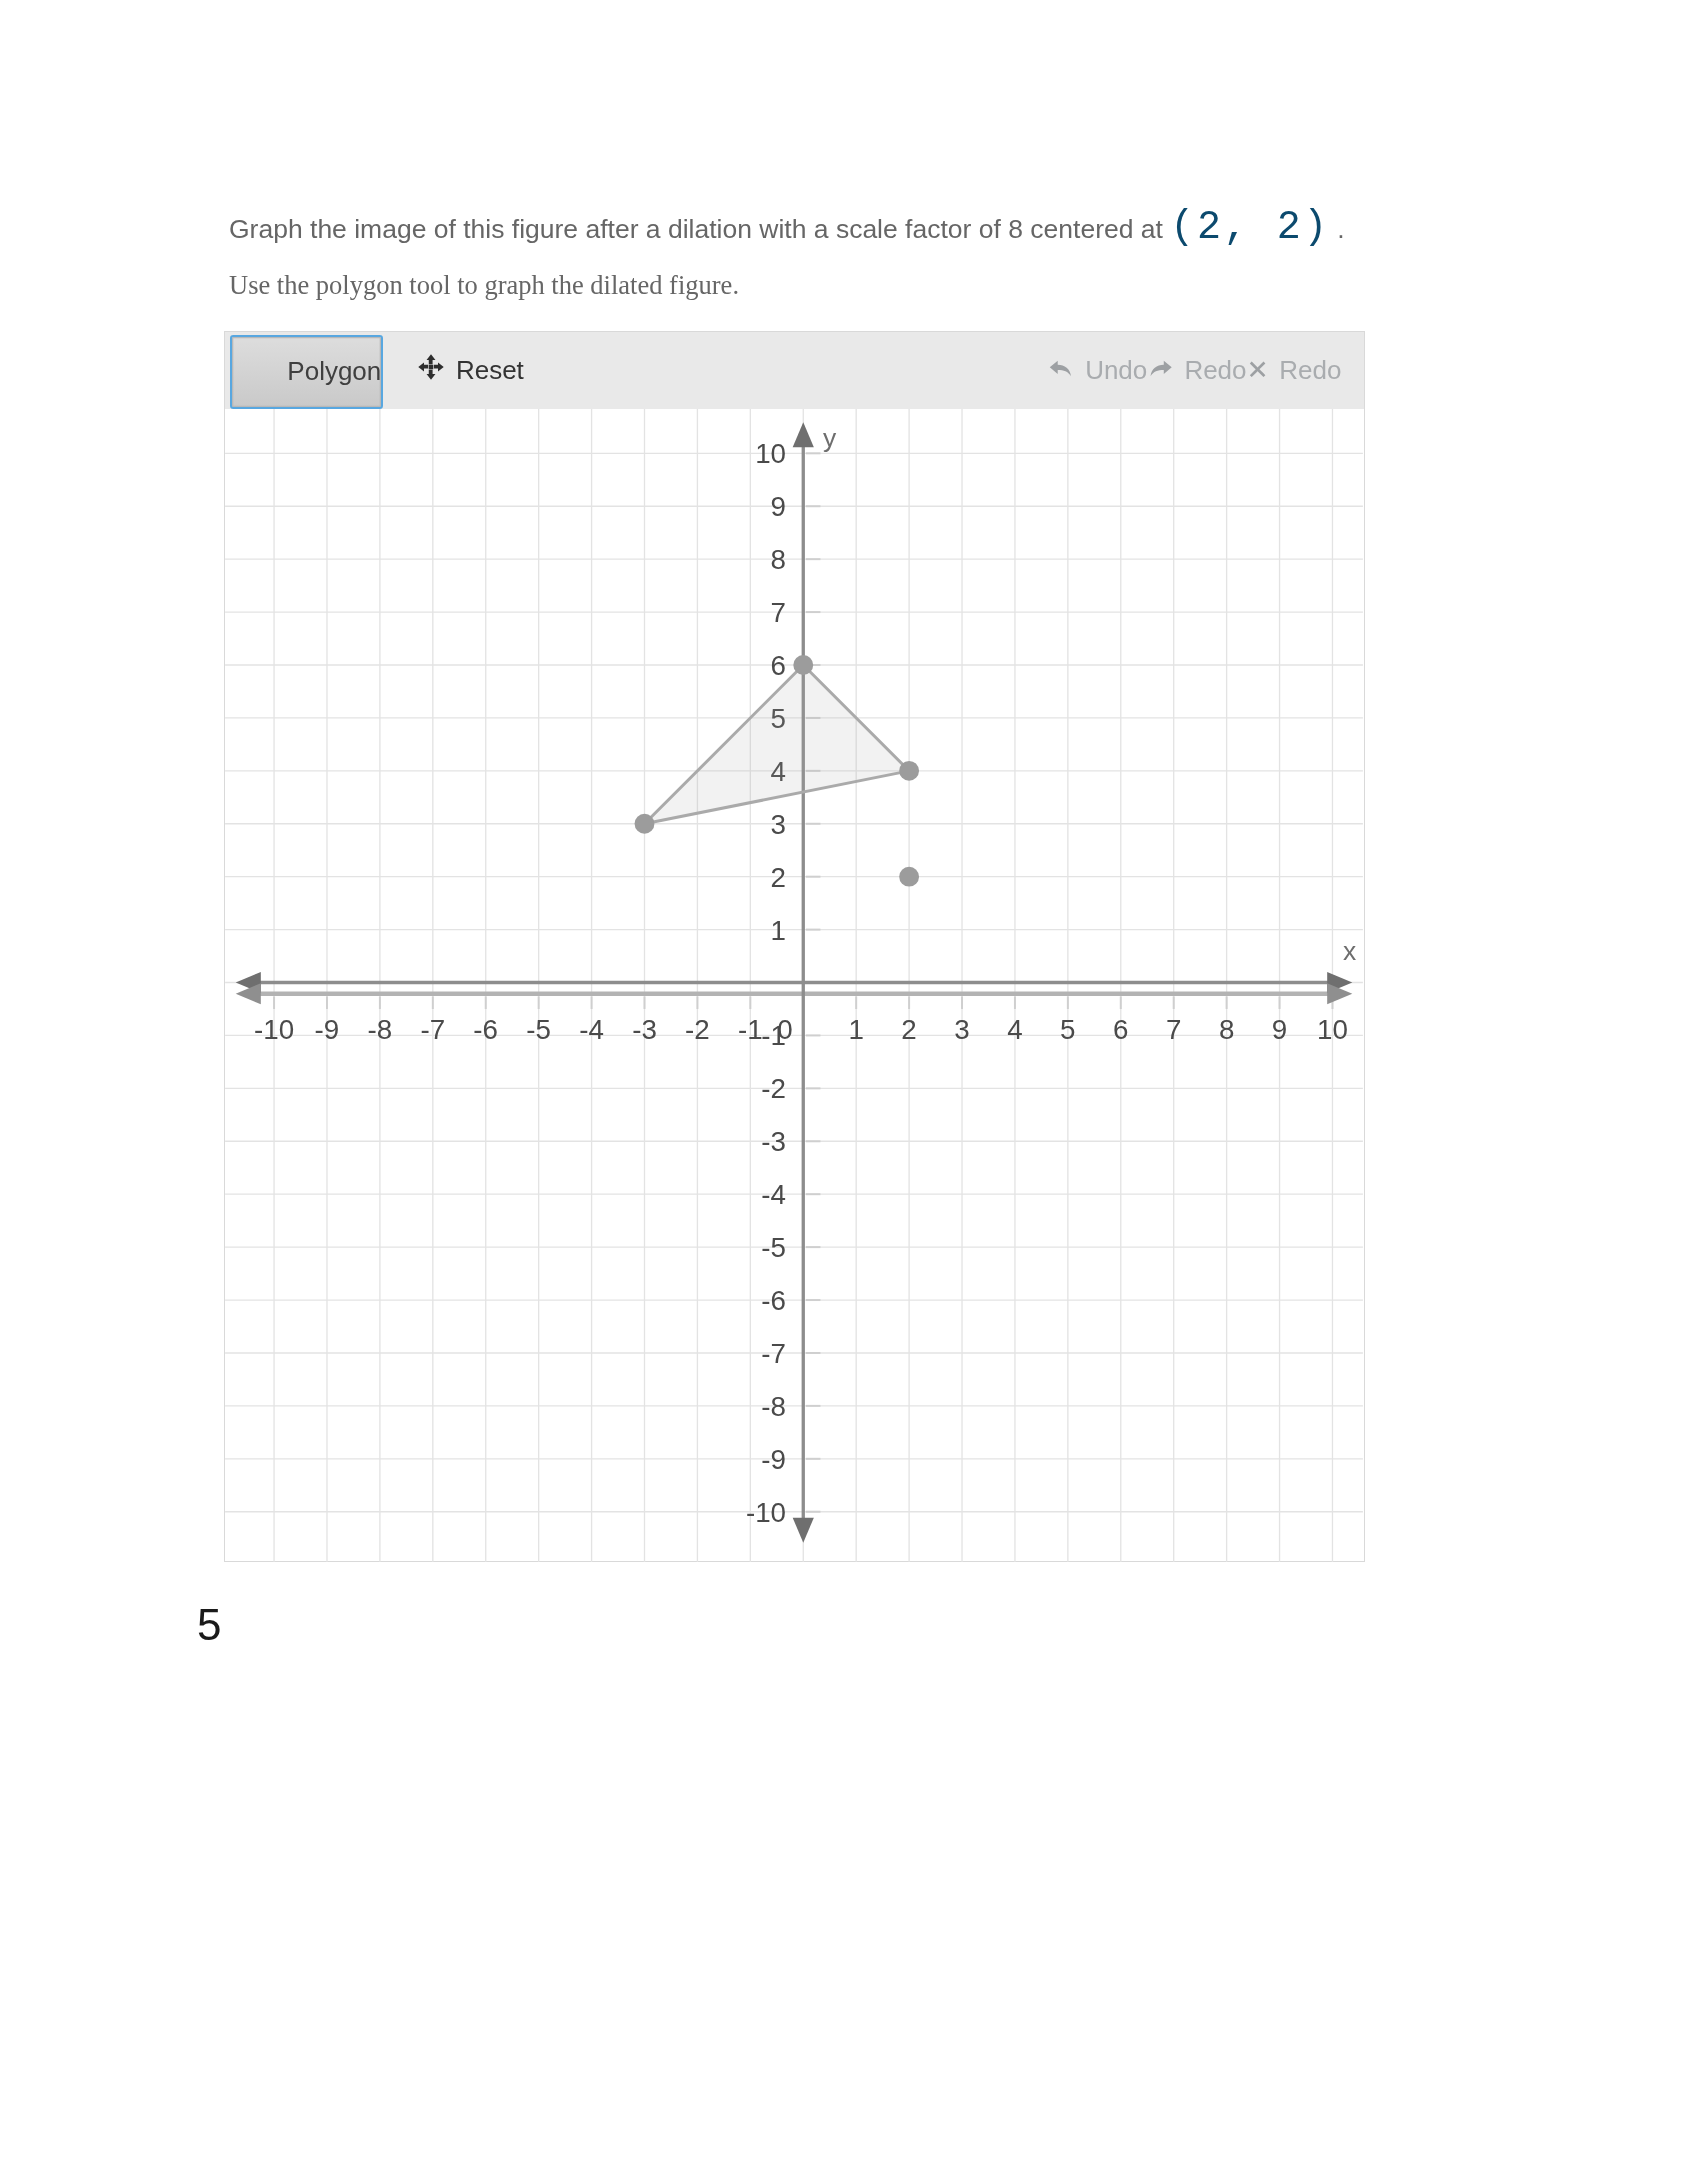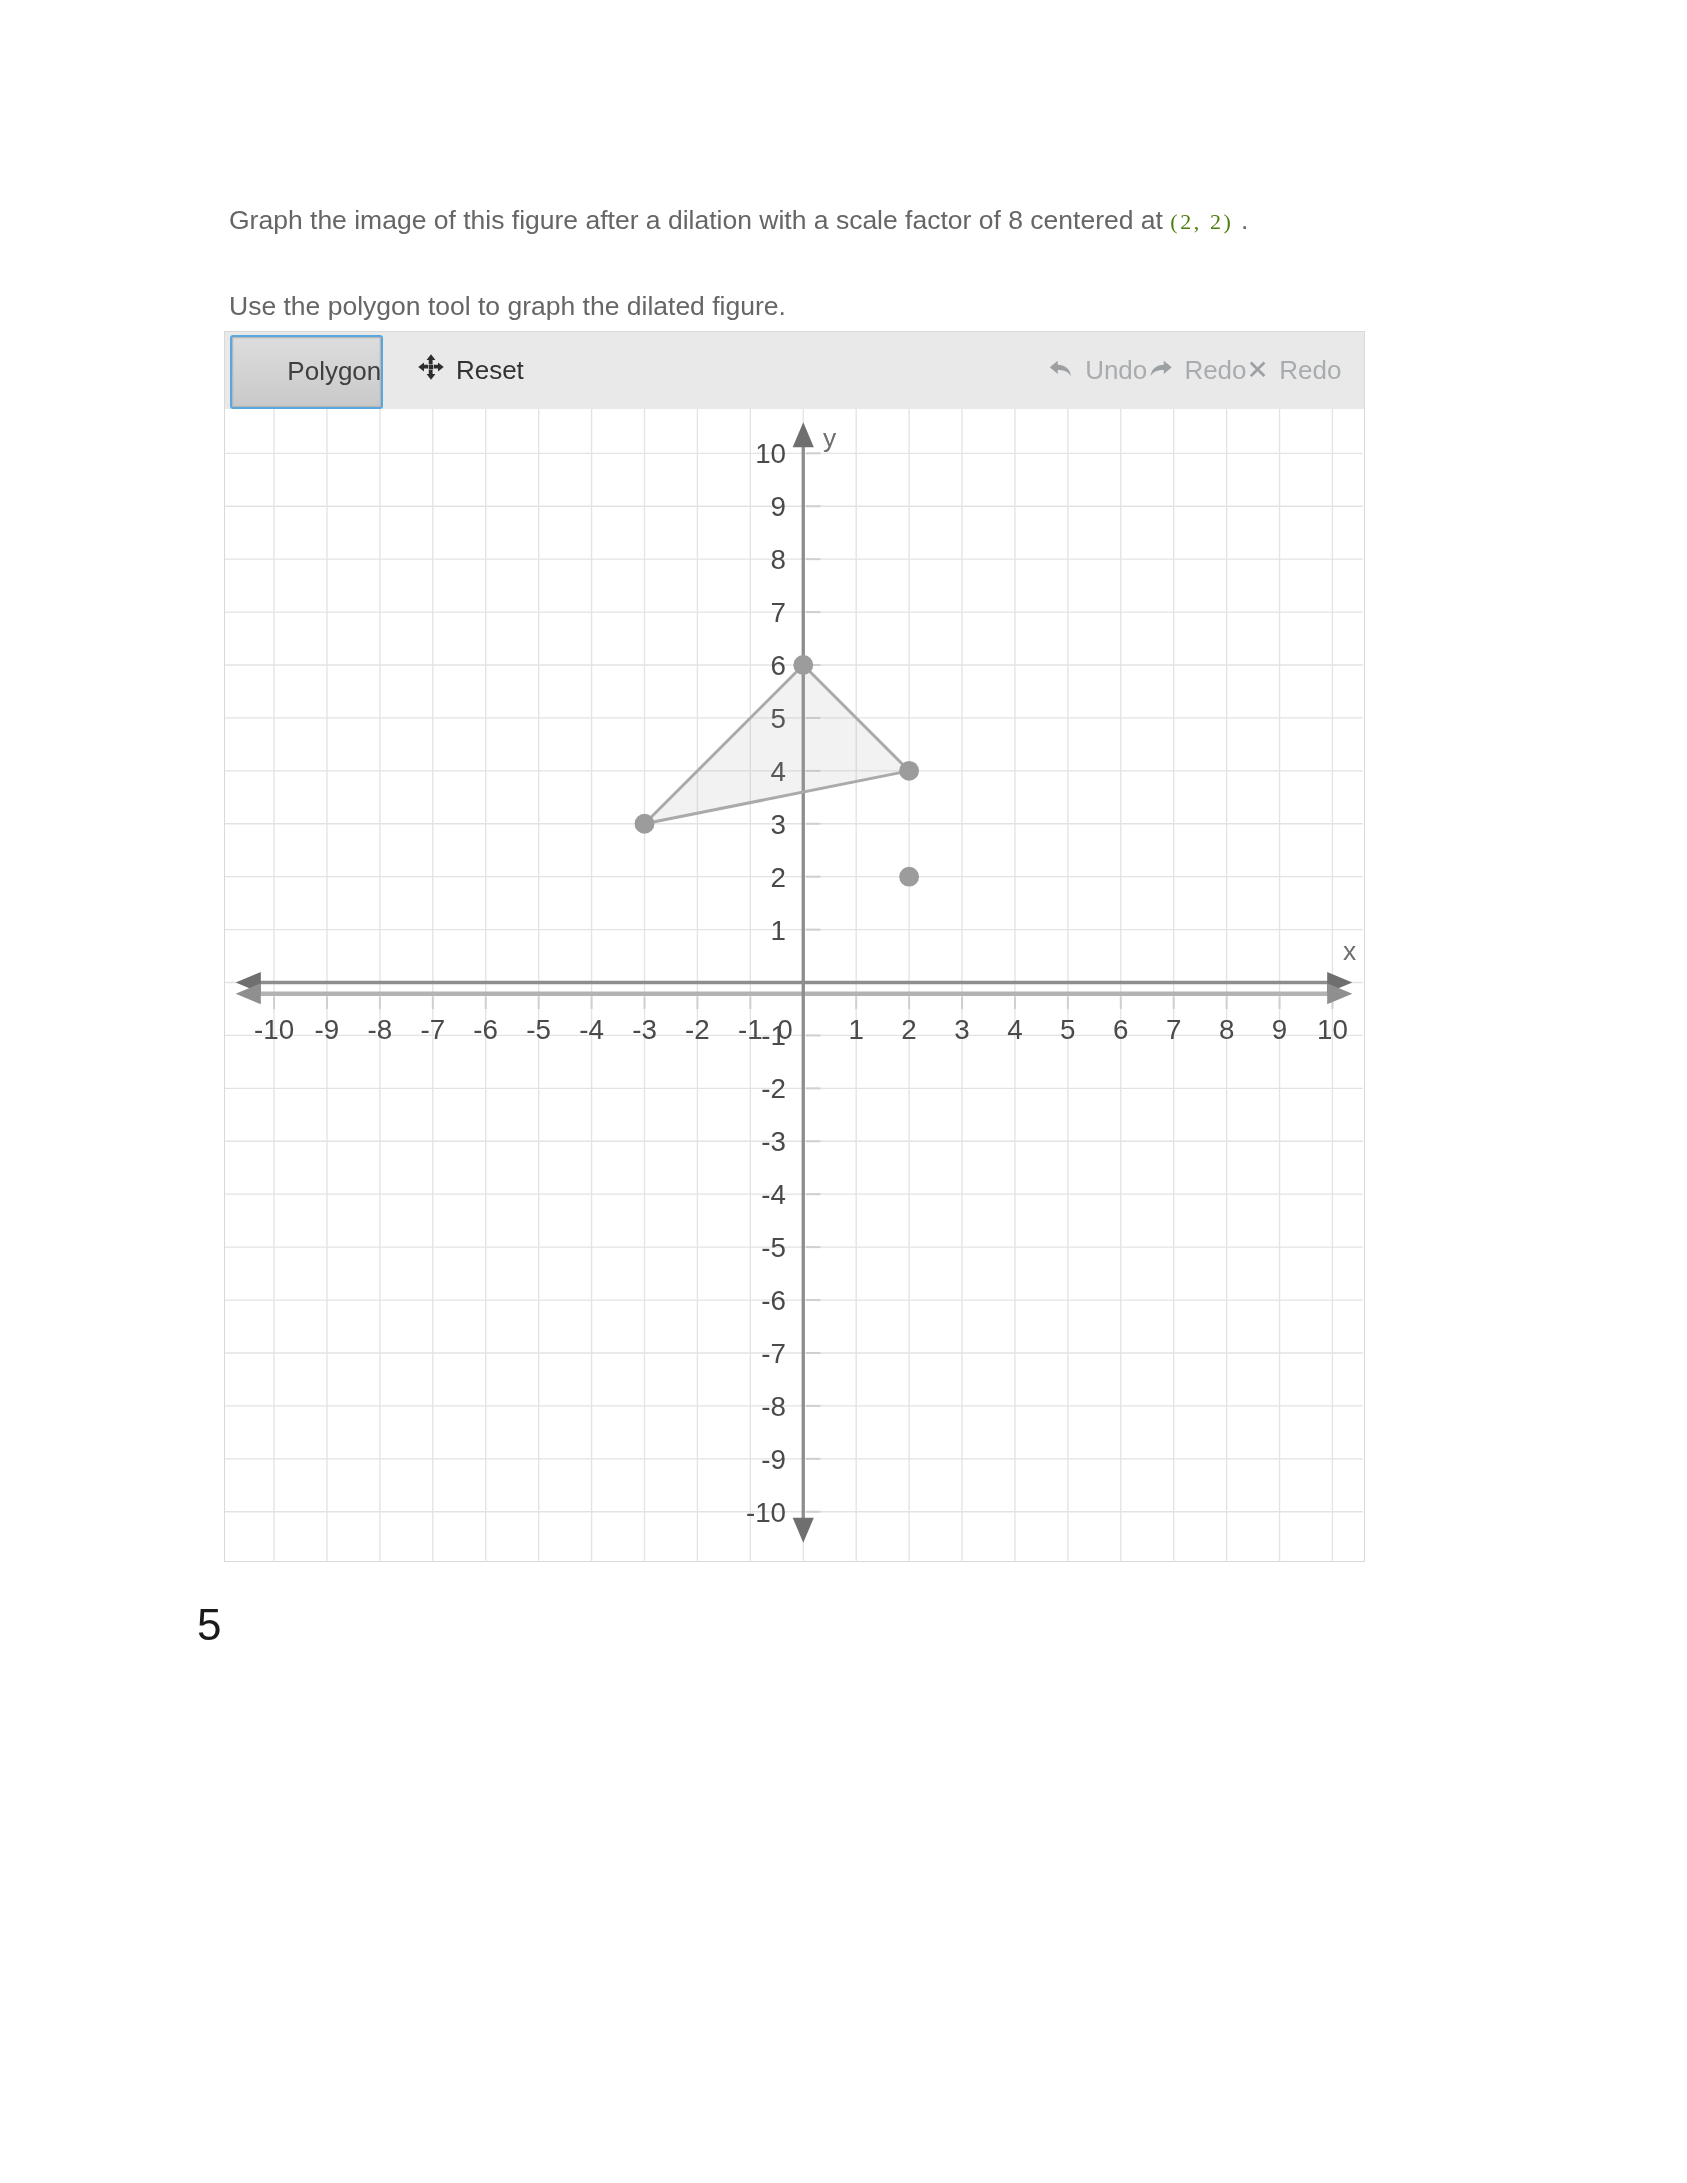--- a/index.html
+++ b/index.html
@@ -1,21 +1,21 @@
 <!DOCTYPE html>
 <html style="font-size:10.6px"><head>
 <meta charset="utf-8">
 <style>
   html,body{margin:0;padding:0;background:#ffffff;}
   .page{position:relative;width:1687px;height:2183px;background:#ffffff;overflow:hidden;
         font-family:"Liberation Sans", sans-serif;}
   .instr{position:absolute;left:229px;color:#666;font-size:26.5px;white-space:nowrap;}
-  .instr .math{font-family:Liberation Serif, serif;font-size:22px;color:#4d7c0f;letter-spacing:2.6px;}
+  .instr .math{font-family:Liberation Mono, monospace;font-size:40px;color:#0c4a6e;letter-spacing:2.6px;}
   #instr-line1{top:205px;}
-  #instr-line2{top:291px;}
+  #instr-line2{top:270px;font-family:Liberation Serif, serif;}
   .panel{position:absolute;left:224px;top:331px;width:1141px;height:1231px;
          border:1.3px solid #d9d9d9;box-sizing:border-box;background:#ffffff;}
   .toolbar{position:relative;width:100%;height:77px;background:#e9e9e9;display:flex;align-items:center;}
   .btn-polygon{margin-left:5.3px;margin-top:2.6px;width:153px;height:74px;flex:0 0 auto;
       border:2.6px solid #58a7e0;border-radius:3.3px;box-sizing:border-box;
       background:linear-gradient(#dddddd,#c9c9c9);
       box-shadow:inset 0 0 0 1.3px #b8b8b8;
       color:#3f3f3f;font-size:26px;display:flex;align-items:center;justify-content:flex-end;cursor:pointer;}
   .tool-item{display:flex;align-items:center;gap:10.6px;font-size:26px;cursor:pointer;}
   .tool-move{margin-left:34px;color:#333;}

